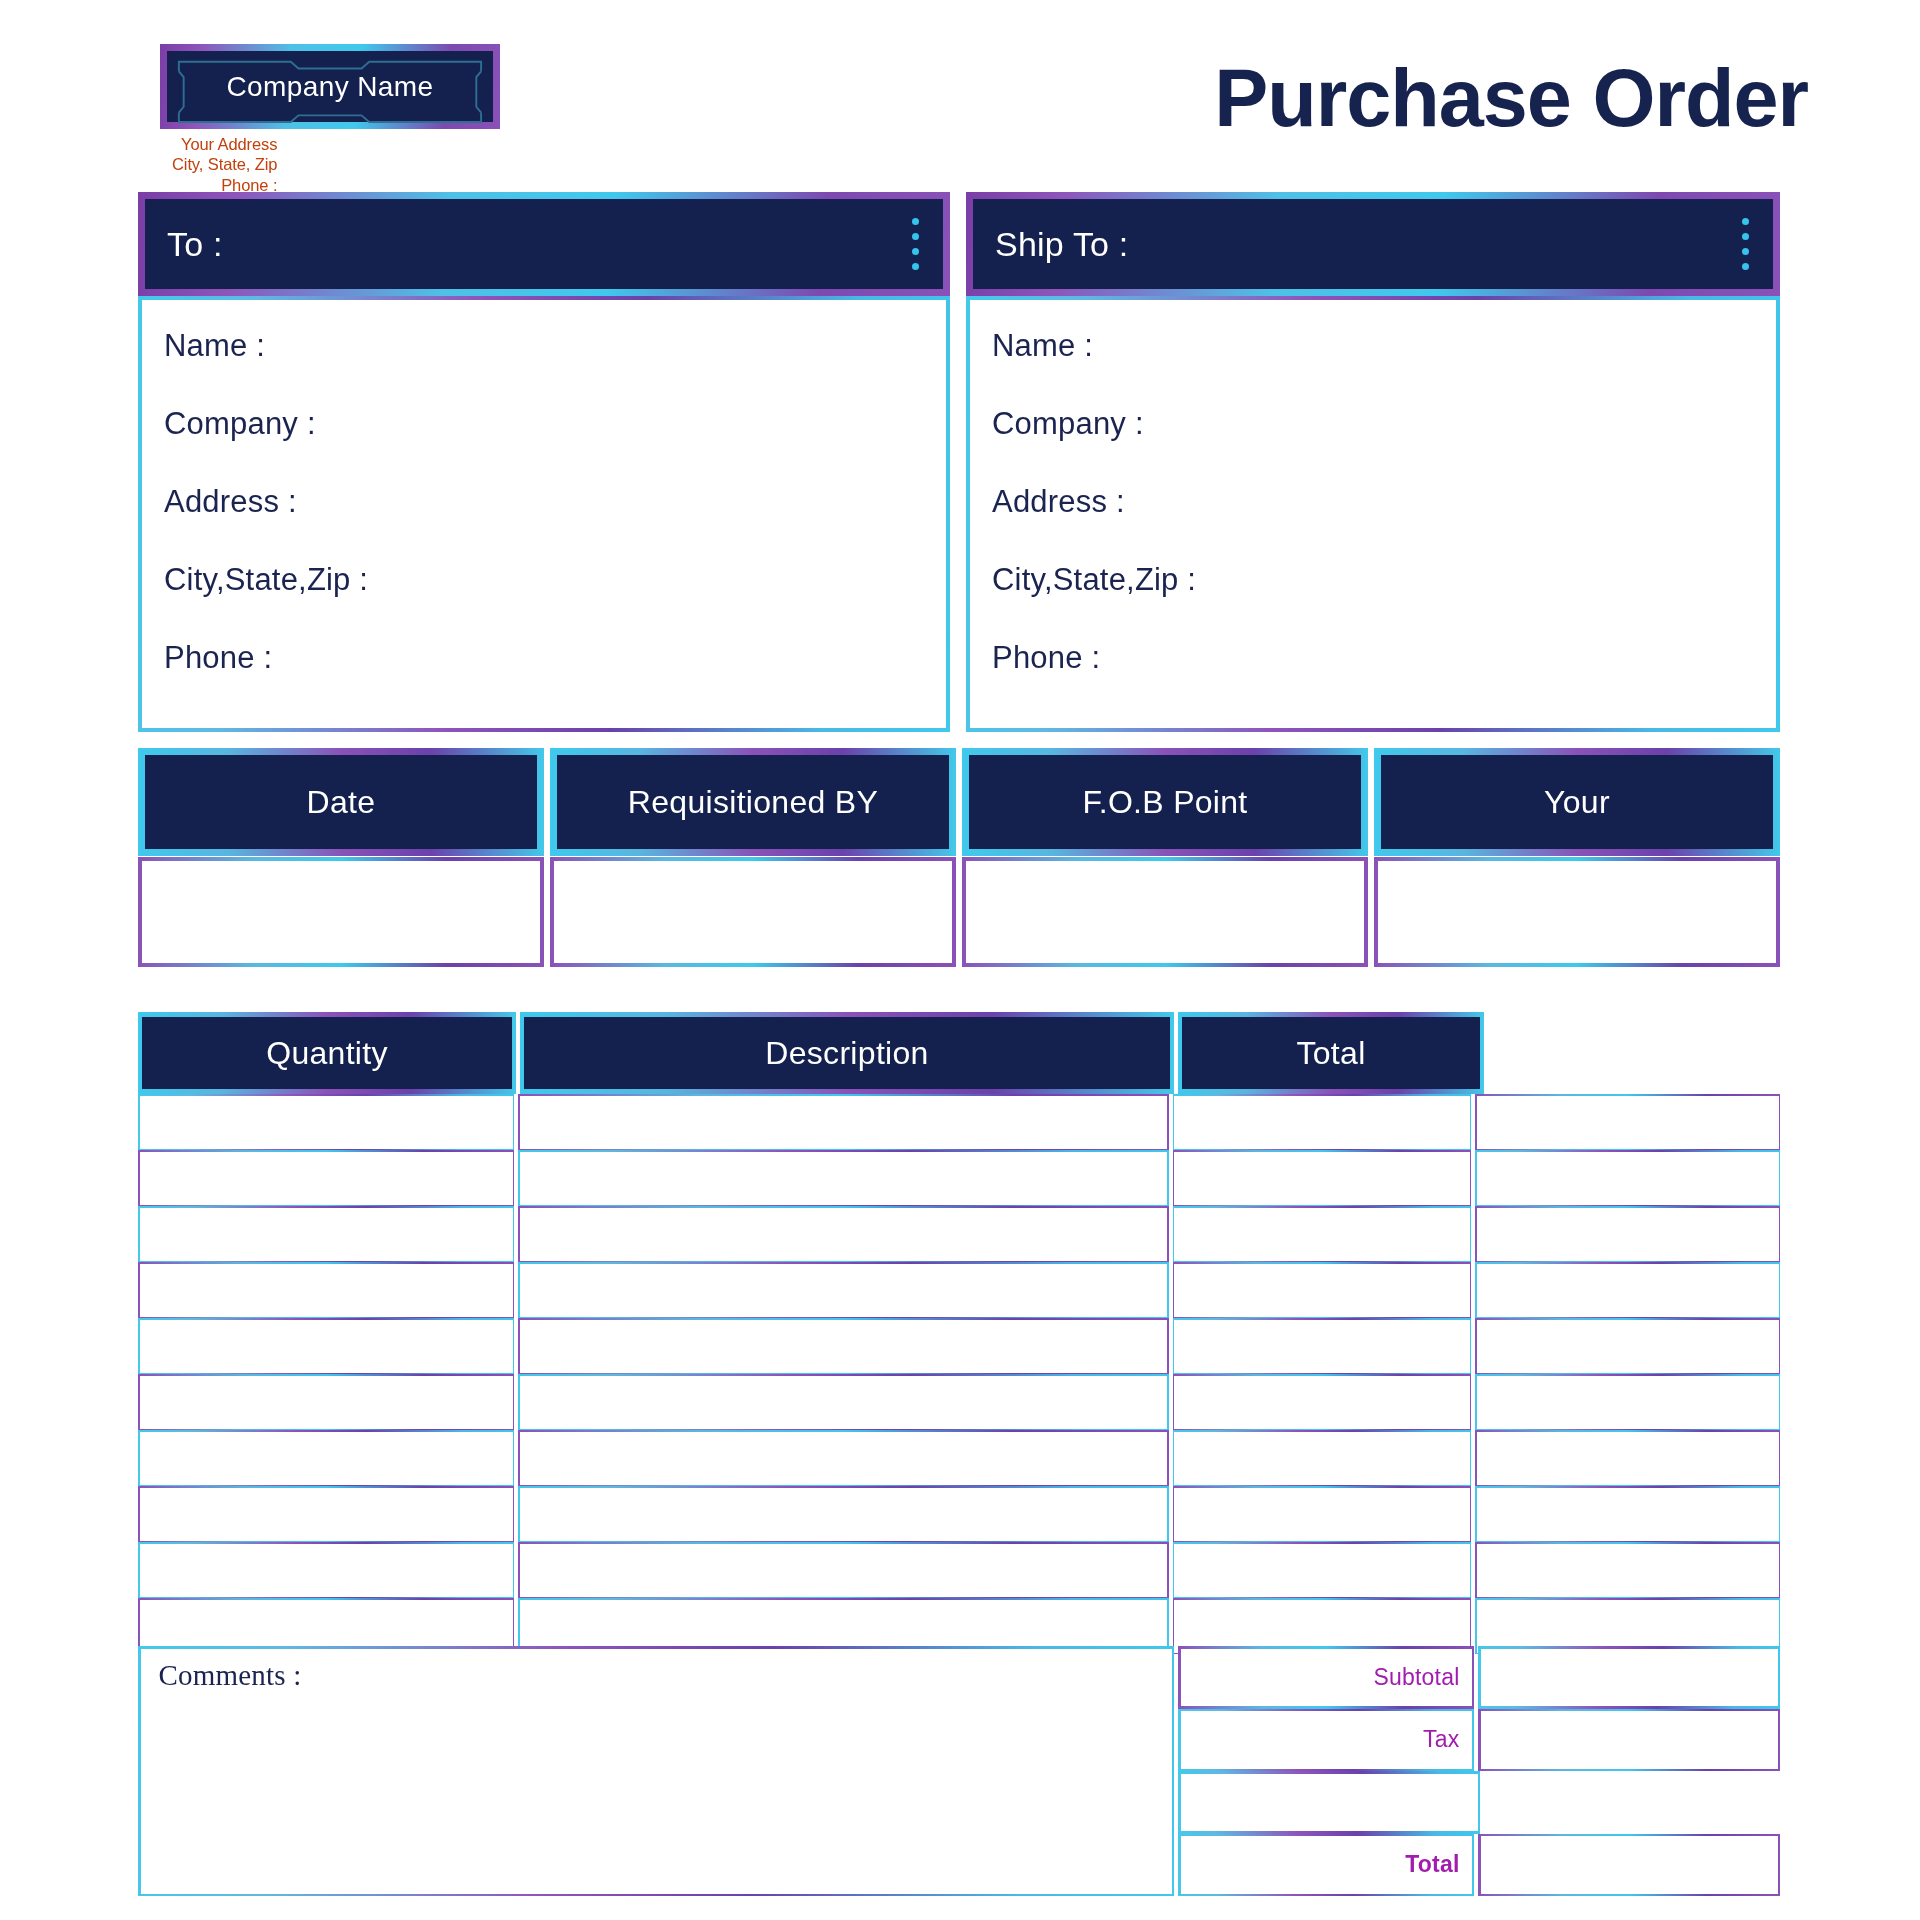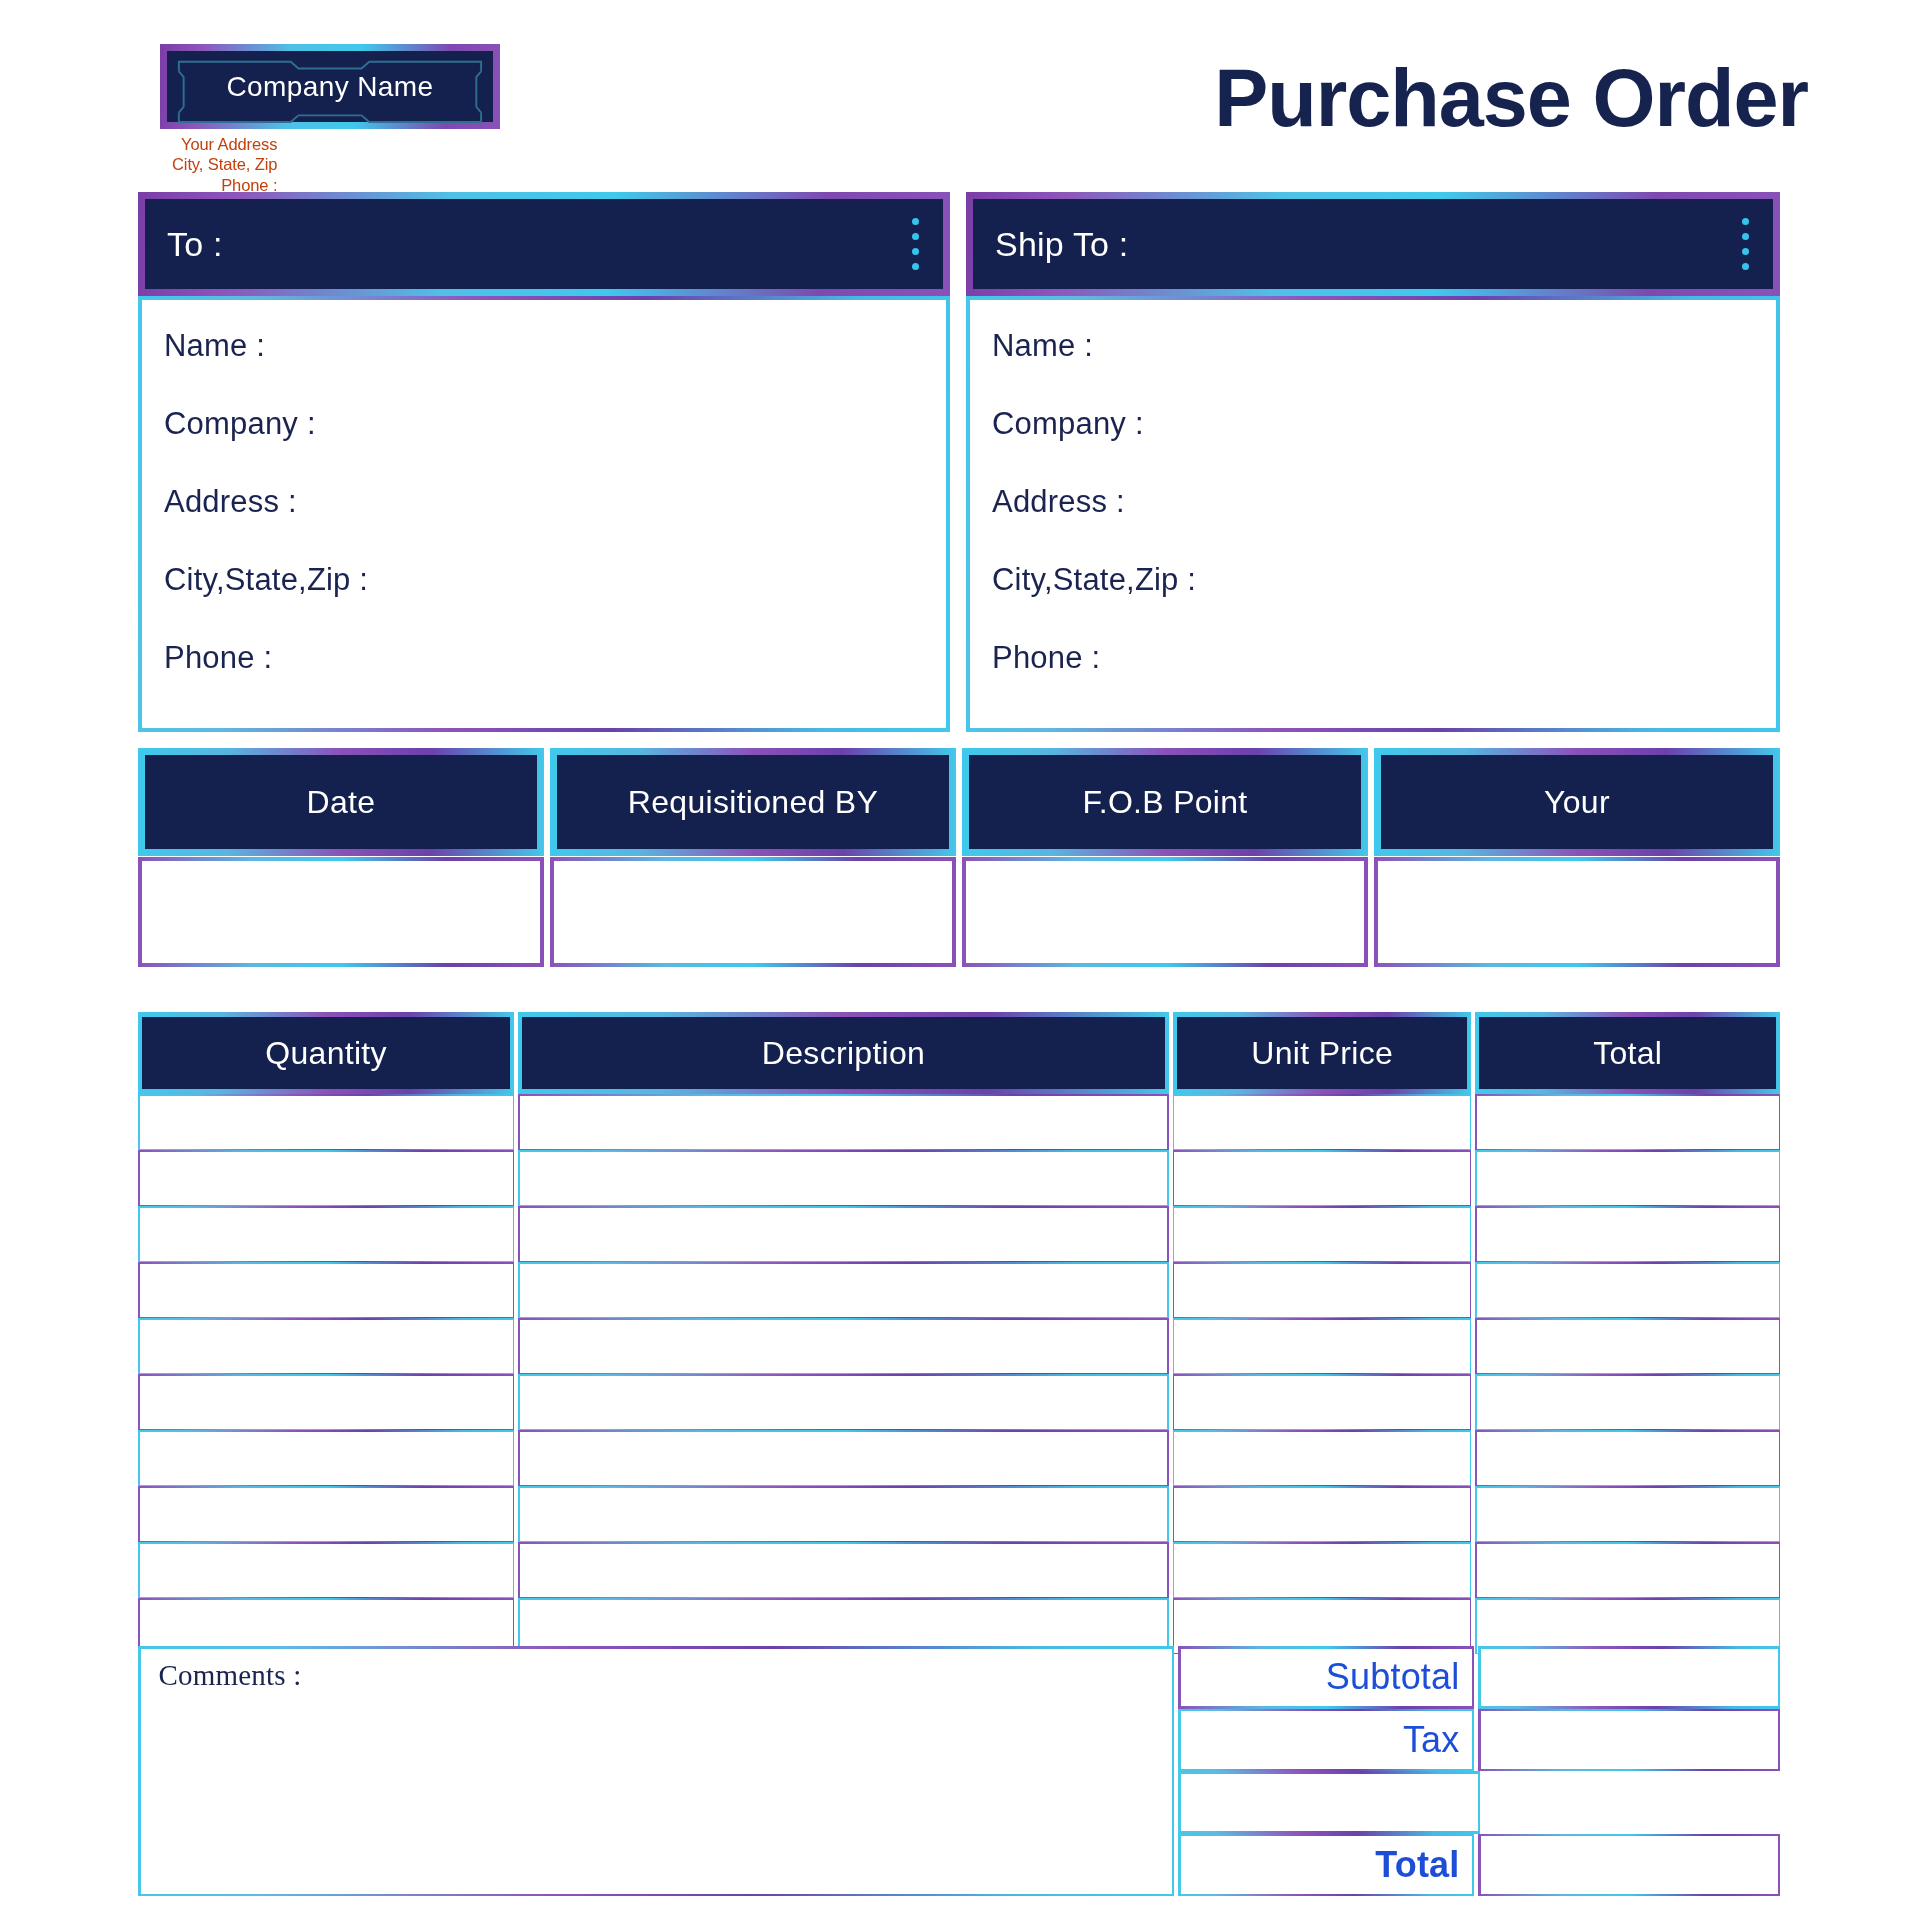--- a/index.html
+++ b/index.html
@@ -264,22 +264,22 @@
   .tr-label-cell { width: 296px; height: 100%; padding: 2.5px; margin-right: 4px; }
   .tr-val-cell   { width: 302px; height: 100%; padding: 2.5px; }
   .tr-label-inner {
     width: 100%; height: 100%;
     background: #ffffff;
     display: flex; align-items: center; justify-content: flex-end;
     padding-right: 12px;
   }
   .tr-val-inner { width: 100%; height: 100%; background: #ffffff; }
   .tr-label {
-    color: #1d4ed8;
-    font-size: 36px;
+    color: #a21caf;
+    font-size: 23px;
     font-weight: 400;
     letter-spacing: 0.2px;
     white-space: nowrap;
   }
   .tr-label.bold { font-weight: 700; }
 </style>
 </head>
 <body>
 
 <div class="page">
@@ -409,25 +409,20 @@
       <div class="ih-cell col-qty grad-c">
         <div class="ih-inner">
           <span class="ih-label">Quantity</span>
         </div>
       </div>
       <div class="ih-cell col-desc grad-c">
         <div class="ih-inner">
           <span class="ih-label">Description</span>
         </div>
       </div>
-      <div class="ih-cell col-price grad-c">
-        <div class="ih-inner">
-          <span class="ih-label">Unit Price</span>
-        </div>
-      </div>
       <div class="ih-cell col-total grad-c">
         <div class="ih-inner">
           <span class="ih-label">Total</span>
         </div>
       </div>
     </div>
 
     <div class="items-rows" id="items-rows">
         <div class="item-row">
           <div class="ir-cell col-qty grad-a">

